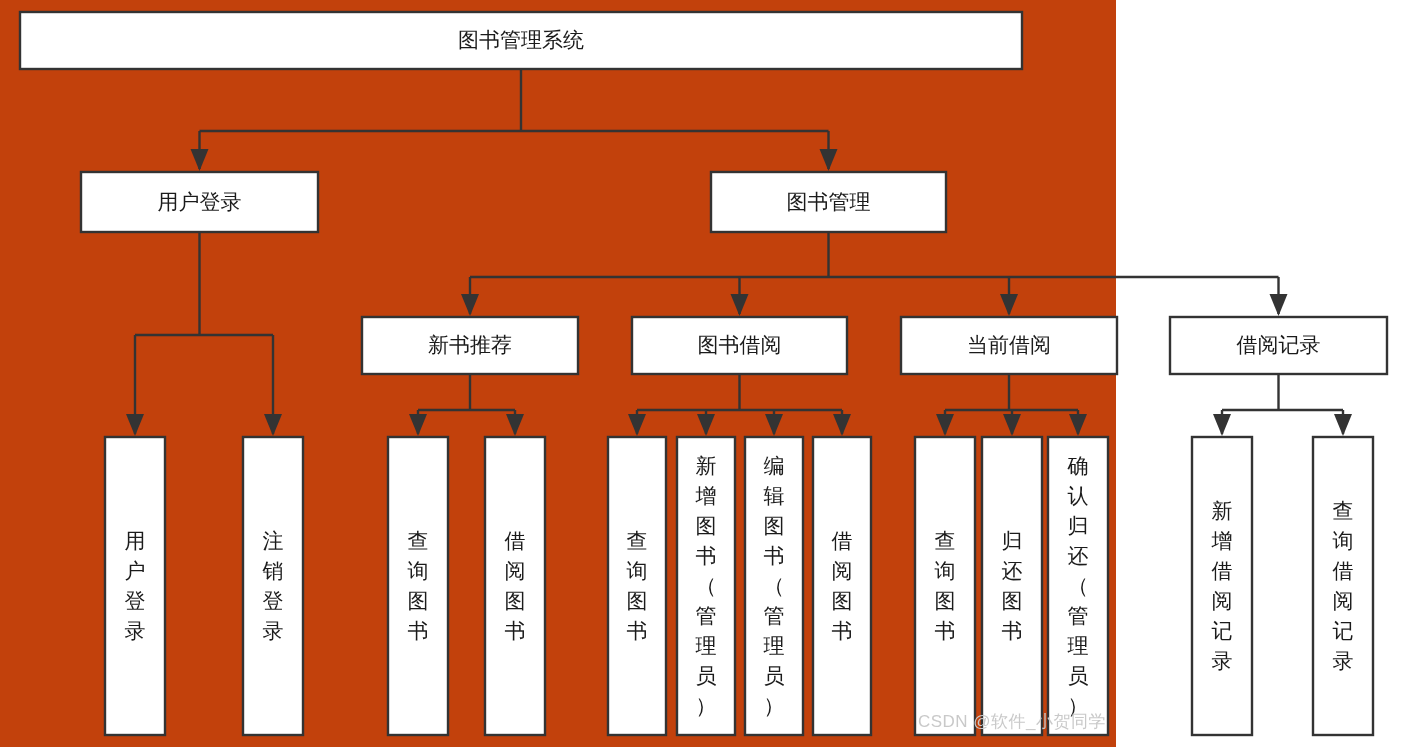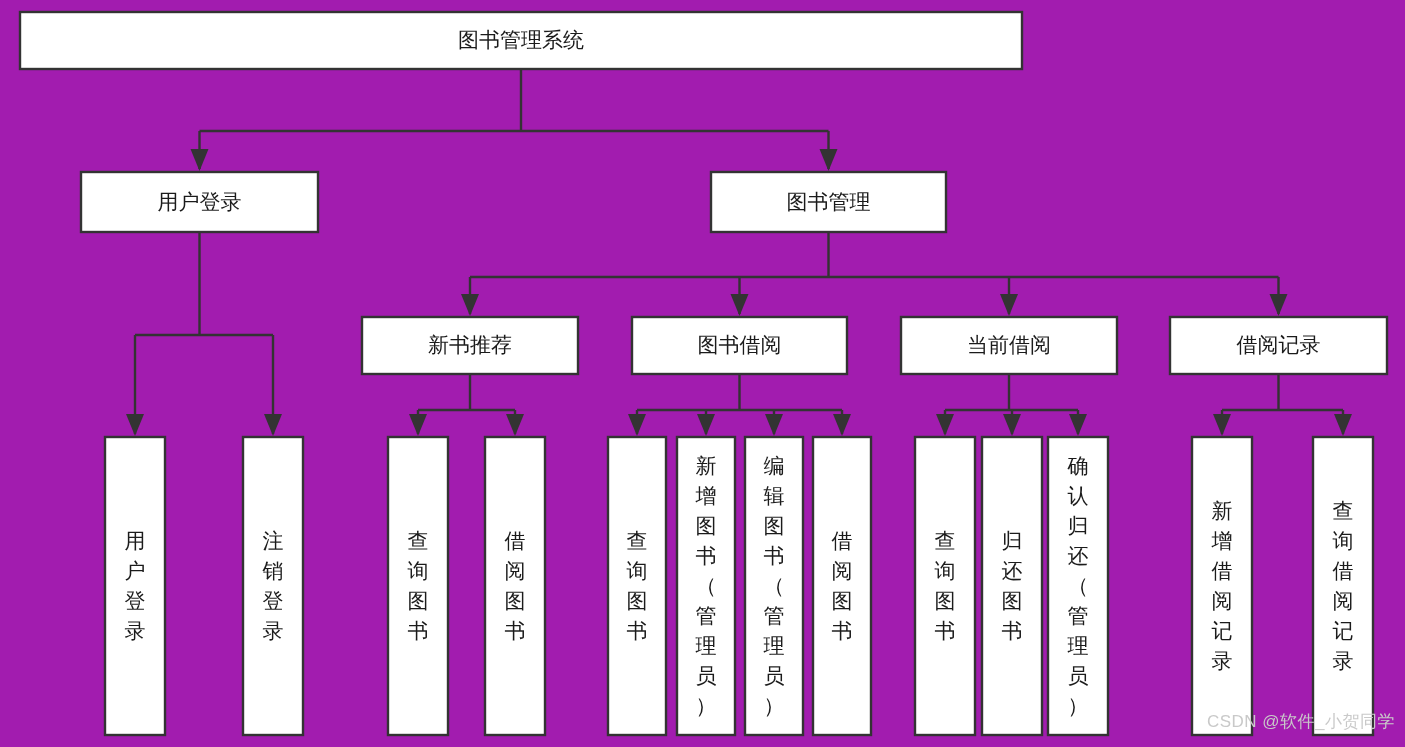--- a/index.html
+++ b/index.html
@@ -8,23 +8,23 @@
     background: #ffffff;
   }
   body {
     width: 1405px;
     height: 747px;
     font-family: "Liberation Sans", "DejaVu Sans", sans-serif;
     overflow: hidden;
   }
   #diagram-root {
     position: relative;
-    width: 1405px;
+    width: 1116px;
     height: 747px;
-    background: #a21caf;
+    background: #c2410c;
   }
   svg.diagram-canvas {
     position: absolute;
     top: 0;
     left: 0;
     width: 1405px;
     height: 747px;
     display: block;
   }
   .node-box {

